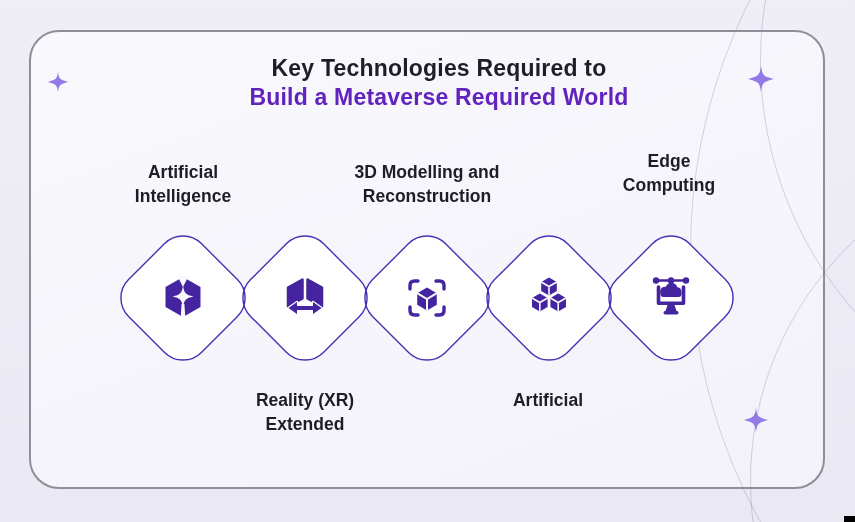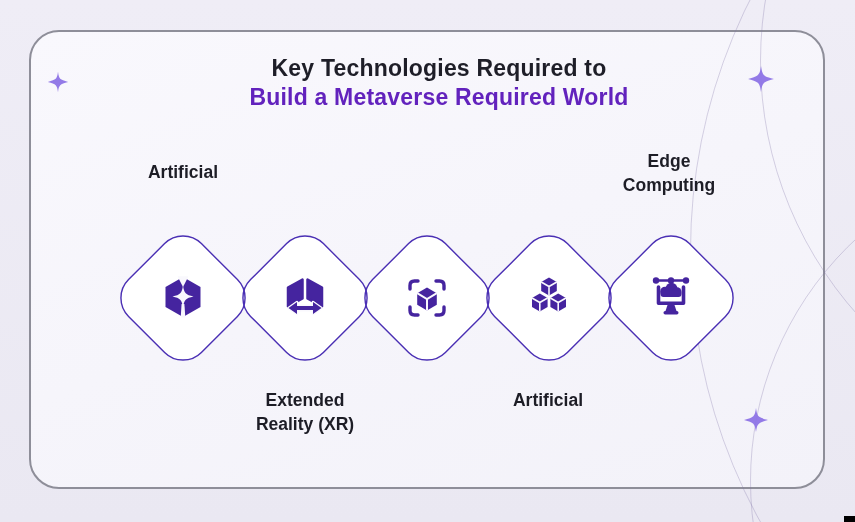--- a/index.html
+++ b/index.html
@@ -68,29 +68,34 @@
 
   <div class="content">
 
     <div class="title">
       <span class="t1">Key Technologies Required to</span>
       <span class="t2">Build a Metaverse Required World</span>
     </div>
 
     <div class="label lab-ai">
       <span>Artificial</span>
+      <span>Intelligence</span>
+    </div>
+    <div class="label lab-3d">
+      <span>3D Modelling and</span>
+      <span>Reconstruction</span>
     </div>
     <div class="label lab-edge">
       <span>Edge</span>
       <span>Computing</span>
     </div>
 
     <div class="label lab-xr">
+      <span>Reality (XR)</span>
       <span>Extended</span>
-      <span>Reality (XR)</span>
     </div>
     <div class="label lab-bc">
       <span>Artificial</span>
     </div>
 
     <svg class="diamonds" width="660" height="170" viewBox="0 0 660 170">
       <g fill="#ffffff">
         <rect x="36.5" y="31.5" width="103" height="103" rx="26" transform="rotate(45 88 83)"></rect>
         <rect x="158.5" y="31.5" width="103" height="103" rx="26" transform="rotate(45 210 83)"></rect>
         <rect x="280.5" y="31.5" width="103" height="103" rx="26" transform="rotate(45 332 83)"></rect>

